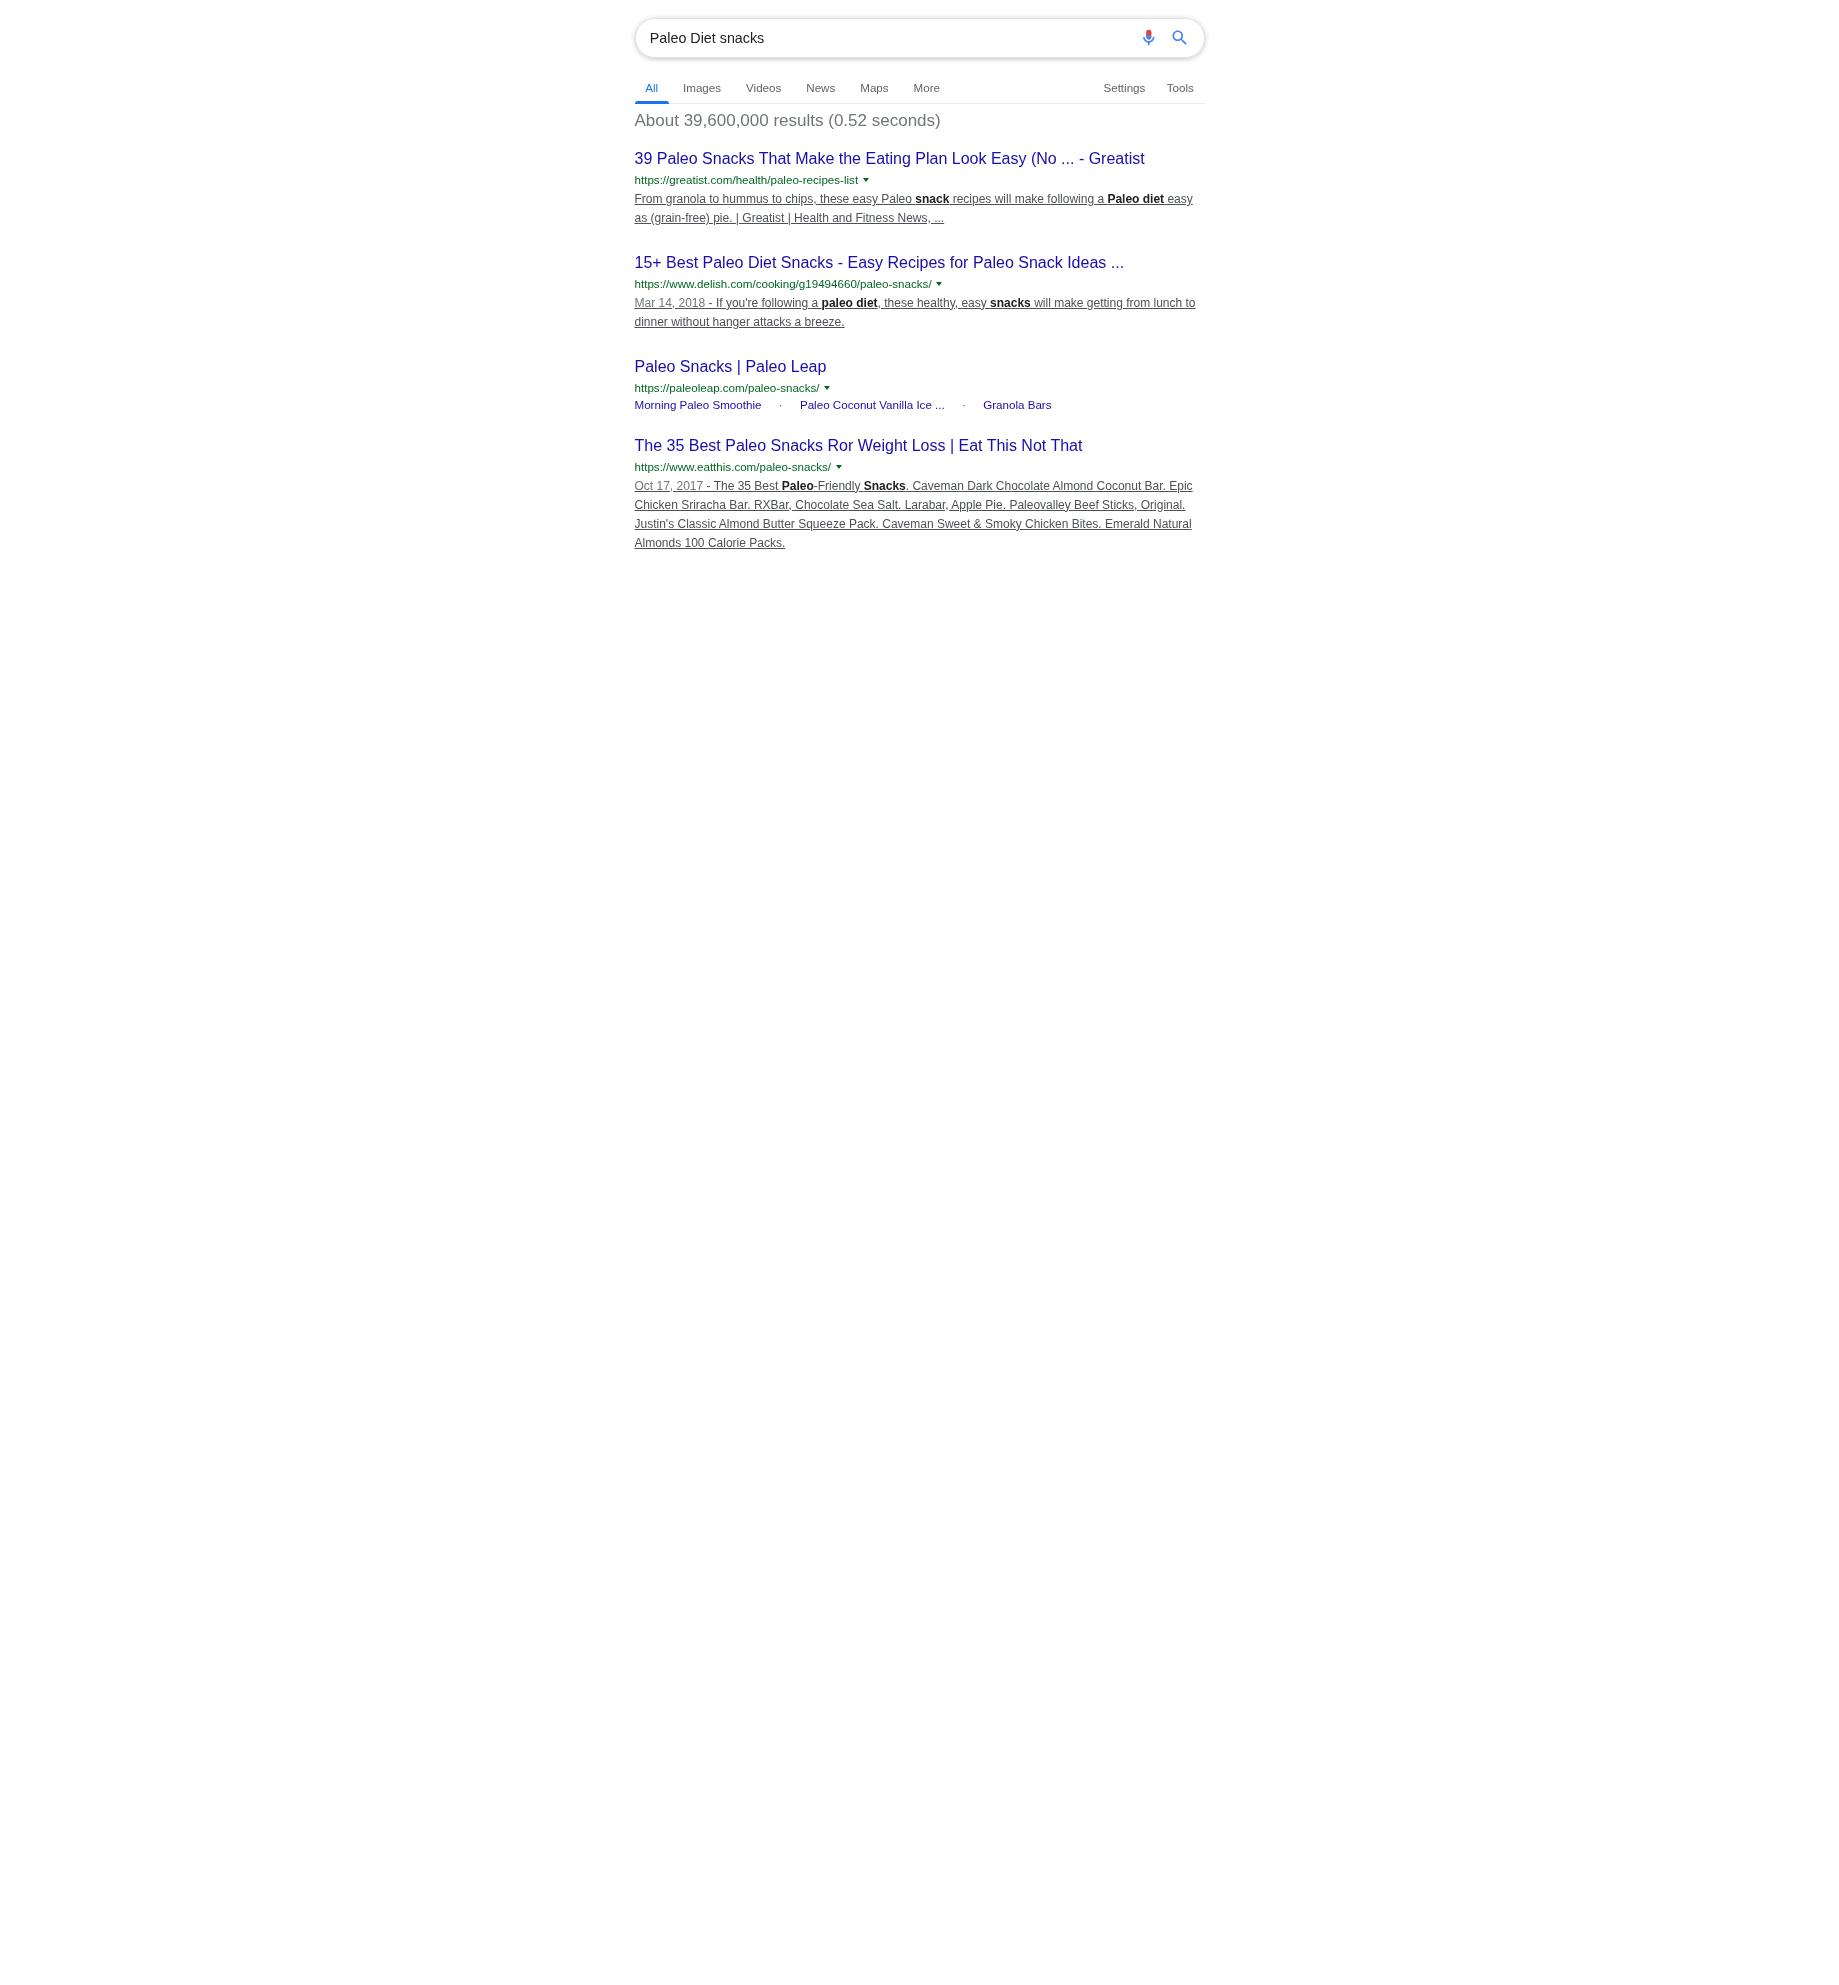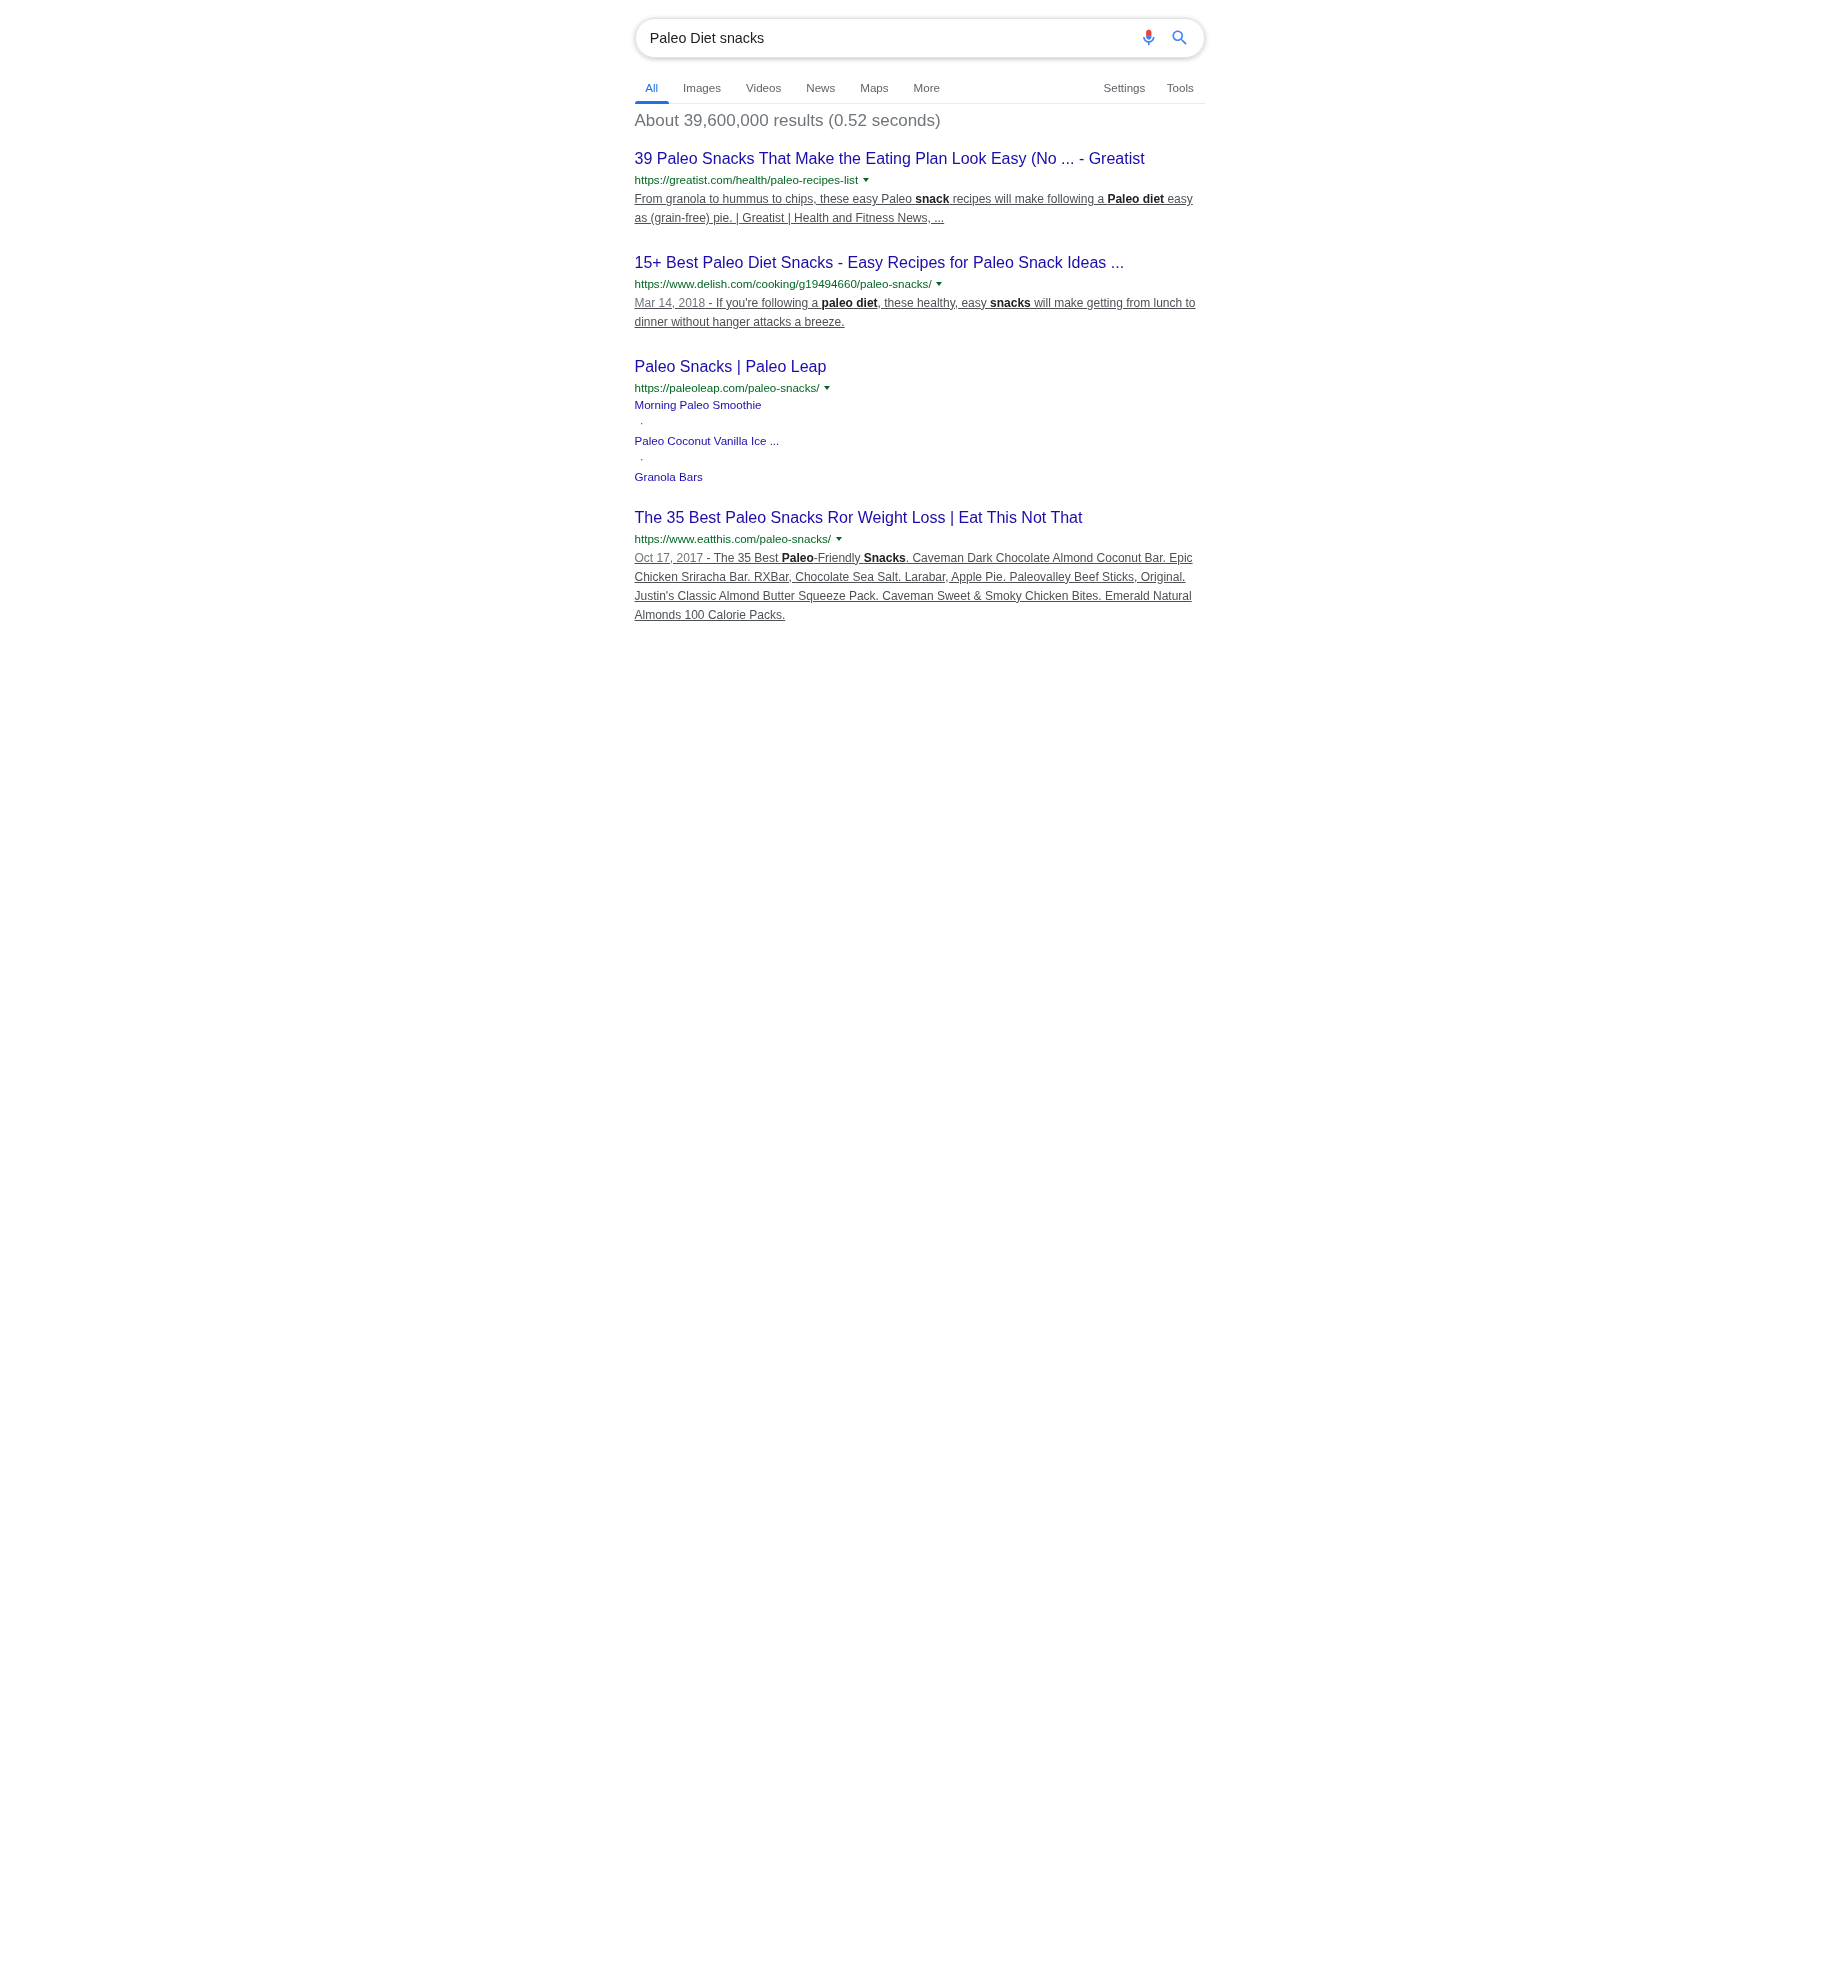--- a/index.html
+++ b/index.html
@@ -145,23 +145,22 @@
       font-weight: 700;
     }
     .result-date {
       color: #70757a;
     }
 
     
     .sub-links {
       display: flex;
       flex-wrap: wrap;
-      gap: 5px;
+      gap: 12px;
       margin-top: 3.6px;
-      flex-direction: column;
     }
     .sub-link {
       font-size: 11.6px;
       color: #1a0dab;
       text-decoration: none;
       cursor: pointer;
     }
     .sub-link-separator {
       font-size: 11.6px;
       color: #4d5156;

